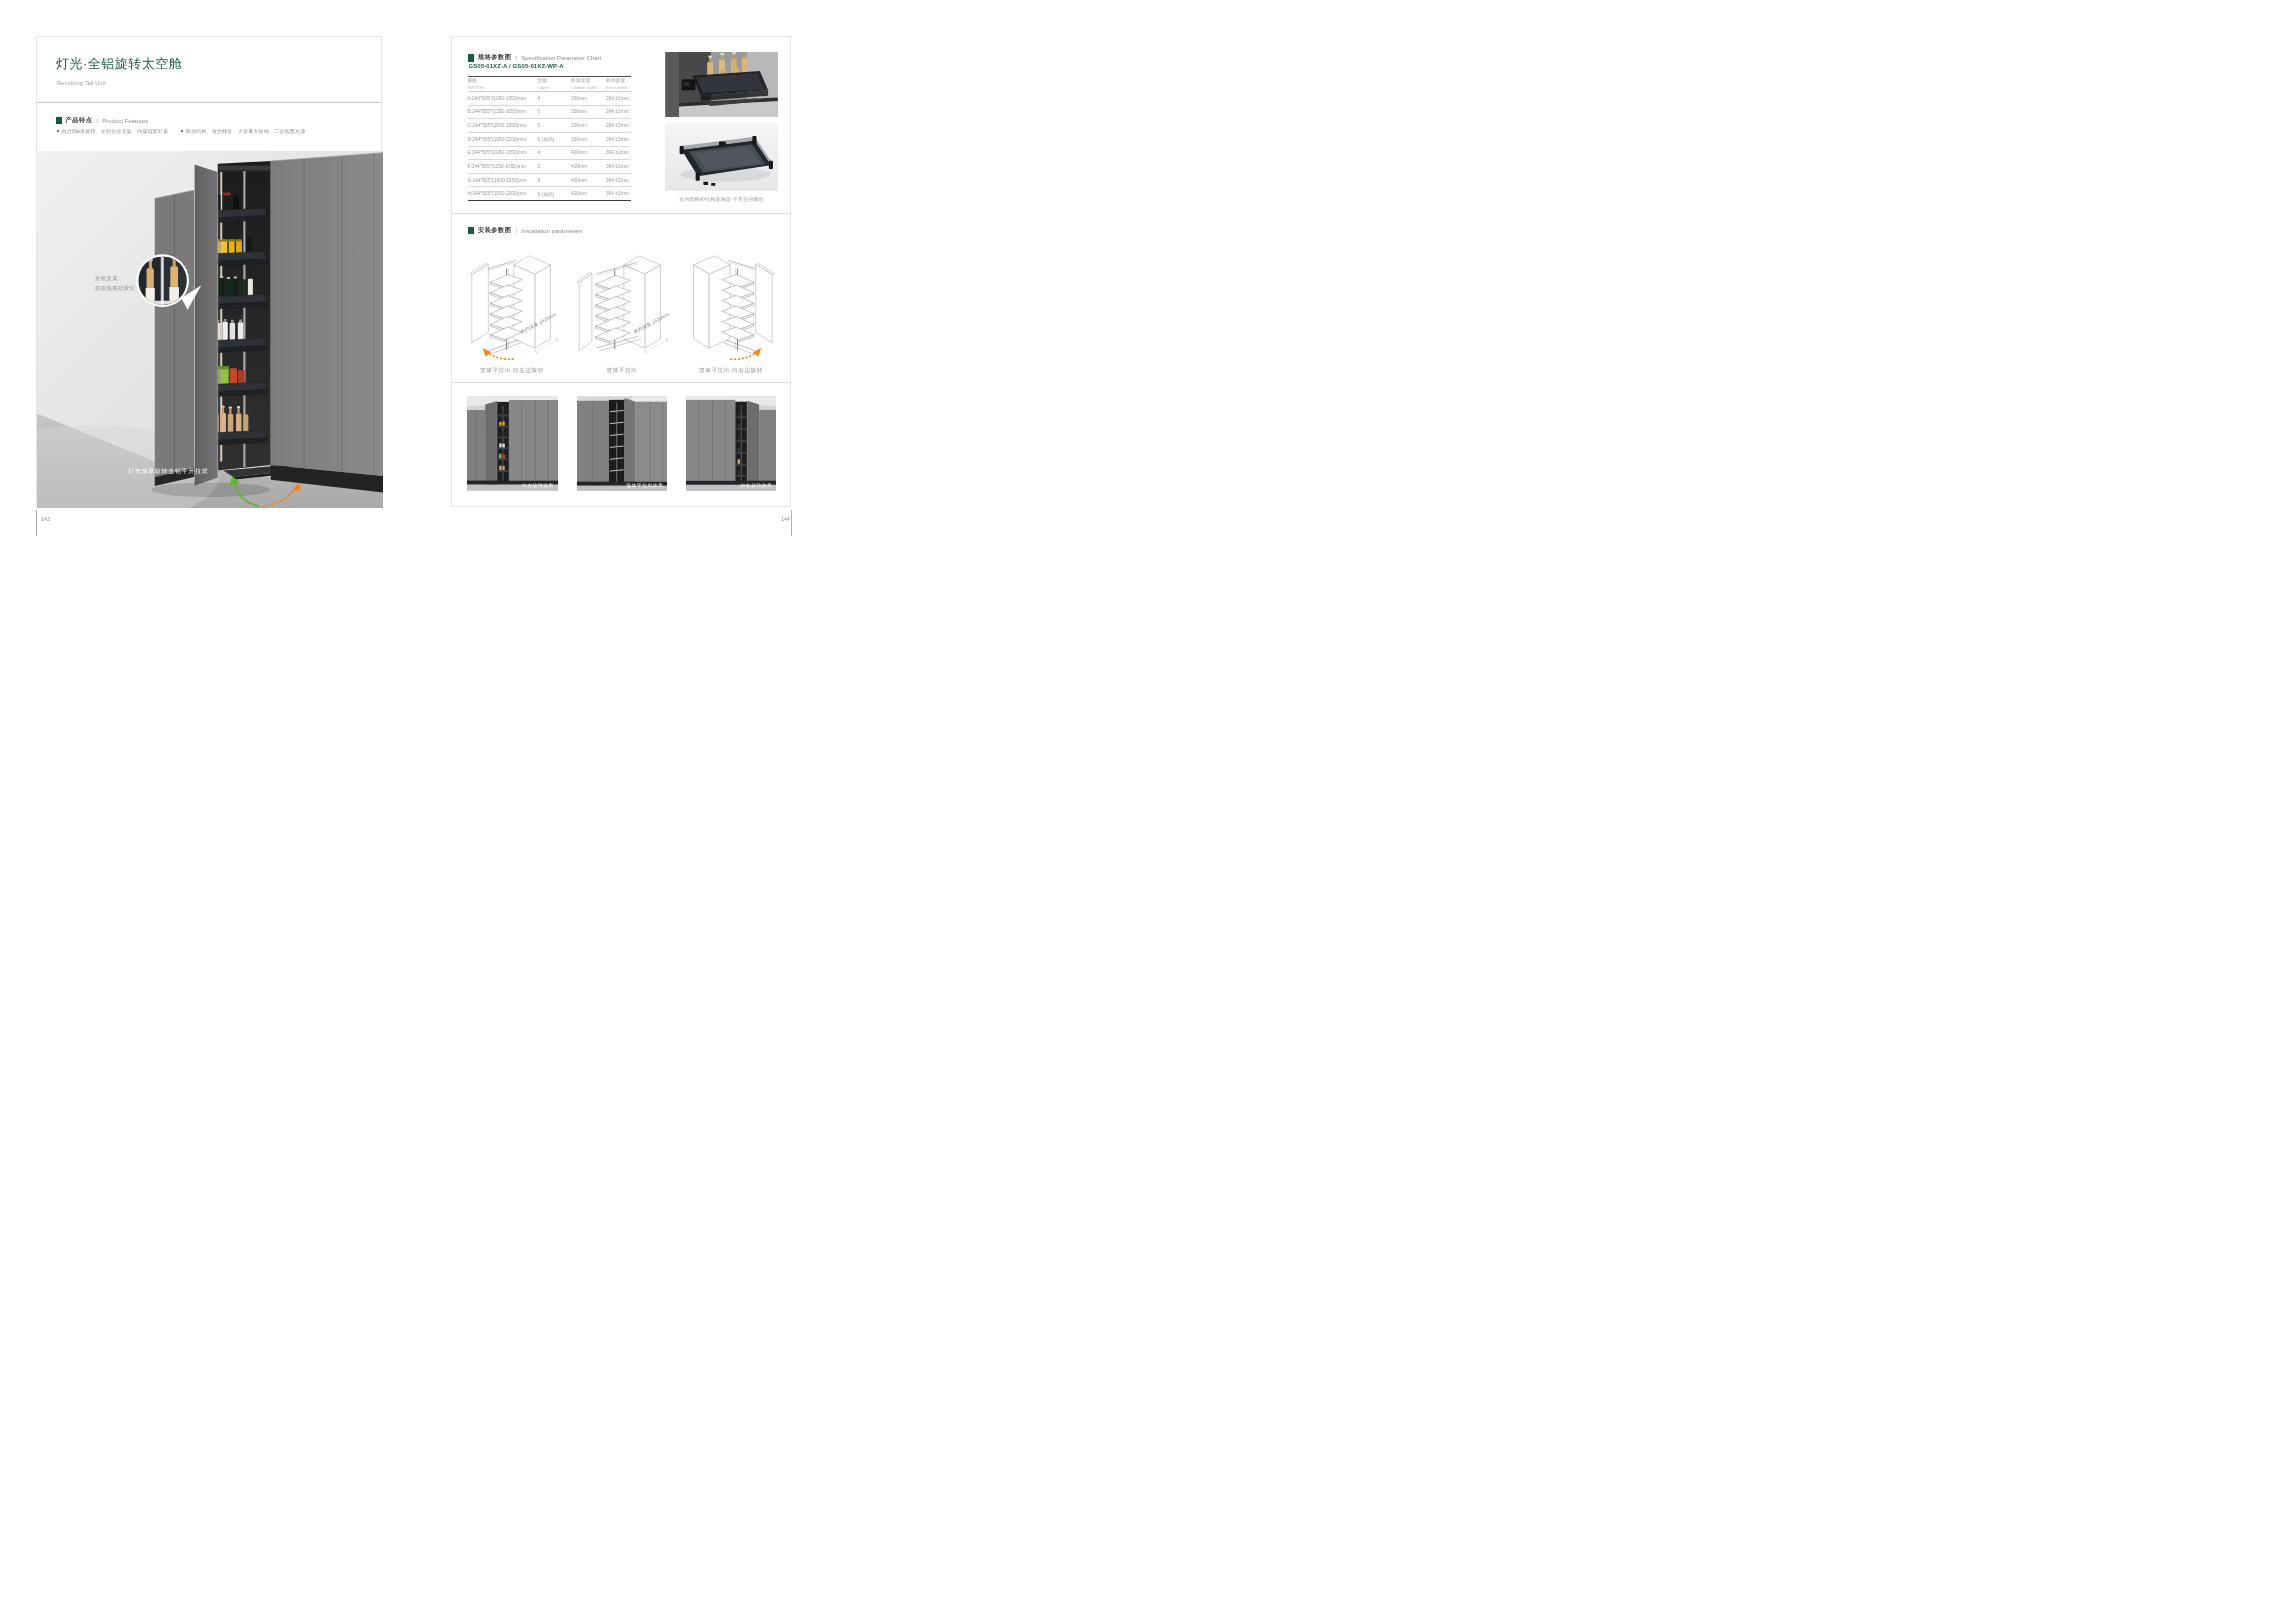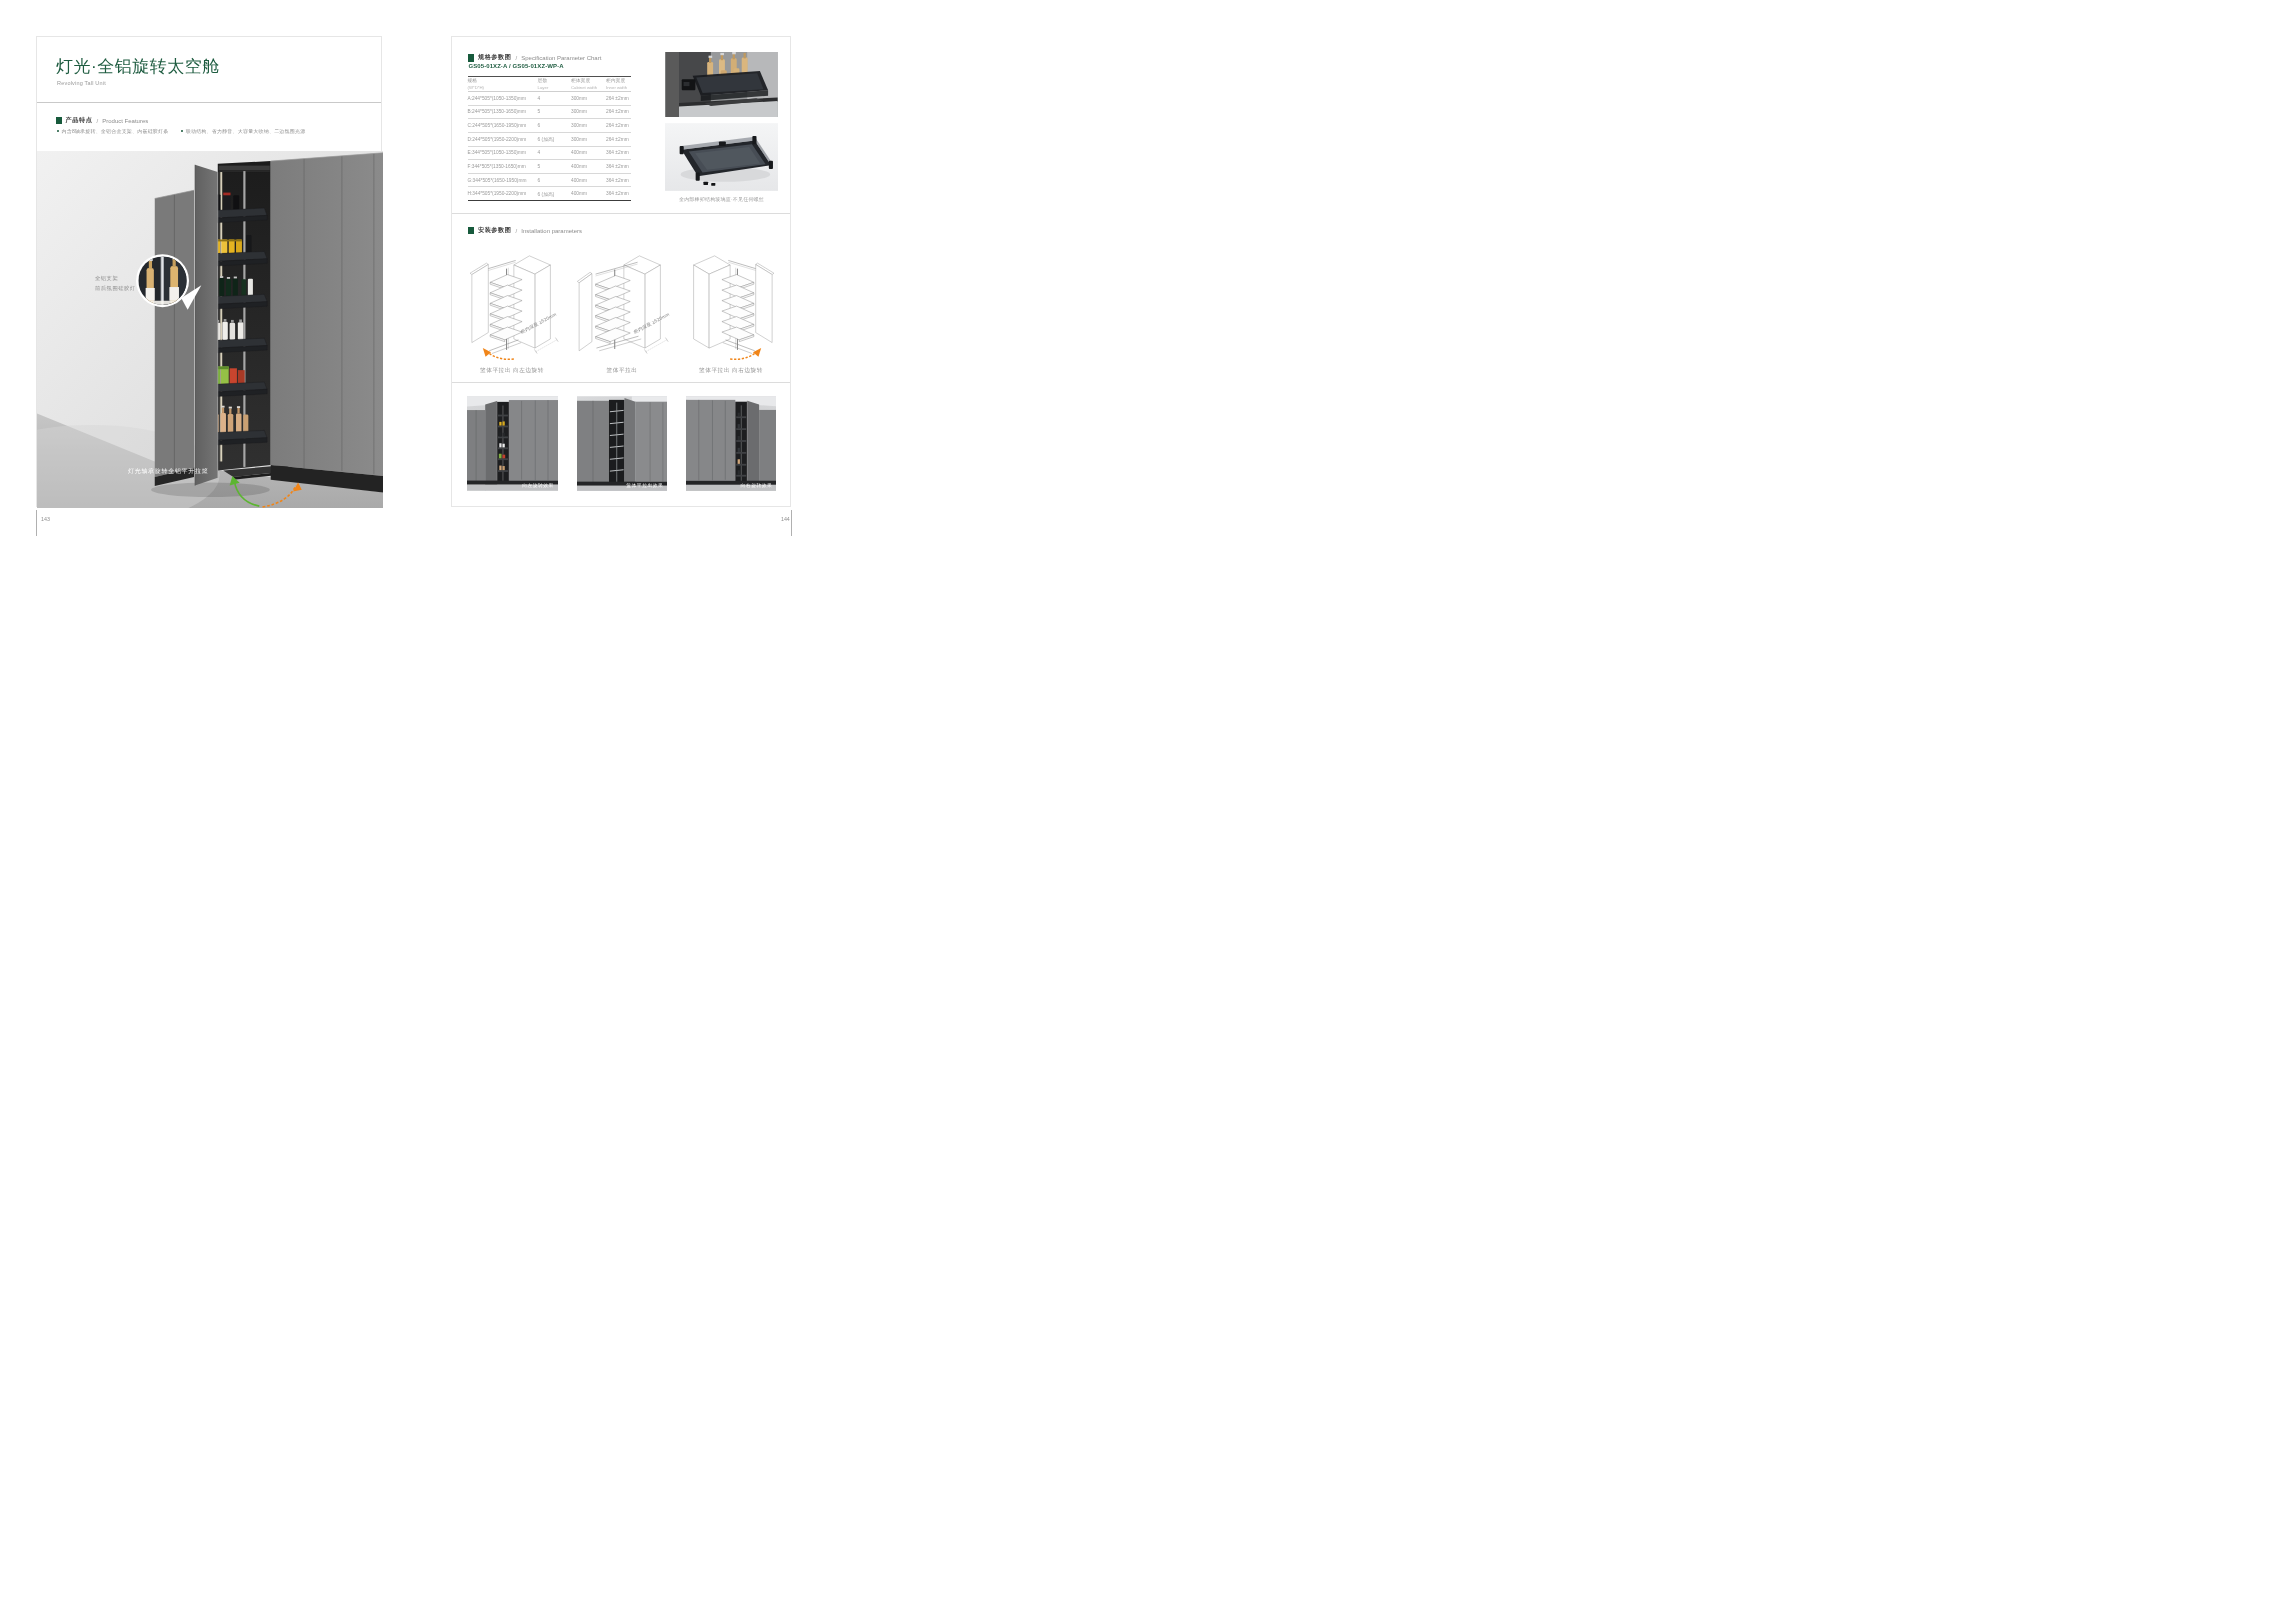--- a/index.html
+++ b/index.html
@@ -3,21 +3,21 @@
 <meta charset="utf-8">
 <style>
   html,body{margin:0;padding:0;background:#fff;}
   .canvas{position:relative;width:827px;height:539px;background:#ffffff;overflow:hidden;
           font-family:"Liberation Sans","DejaVu Sans",sans-serif;}
   .card{position:absolute;background:#fff;border:0.5px solid #e6e6e6;box-sizing:border-box;}
   .card.left{left:36px;top:36px;width:346px;height:471px;}
   .card.right{left:451px;top:36px;width:340px;height:471px;}
 
   
-  .lp-title{position:absolute;left:19px;top:18px;font-size:17px;font-weight:500;color:#1e5c40;letter-spacing:0.5px;}
+  .lp-title{position:absolute;left:19px;top:18px;font-size:13px;font-weight:500;color:#1e5c40;letter-spacing:0.5px;}
   .lp-sub{position:absolute;left:20px;top:43px;font-size:5.5px;color:#9a9a9a;letter-spacing:0.2px;}
   .lp-hr{position:absolute;left:0;right:0;top:65px;border-top:0.5px solid #c9c9c9;}
 
   .sec-head{position:absolute;display:flex;align-items:center;gap:4.1px;white-space:nowrap;}
   .sec-square{width:5.5px;height:7.3px;background:#175a3c;flex:0 0 auto;}
   .sec-zh{font-size:6.2px;font-weight:700;color:#3f3f3f;letter-spacing:0.5px;}
   .sec-sep{font-size:6px;color:#9b9b9b;}
   .sec-en{font-size:6px;color:#8d8d8d;}
 
   .bullets{position:absolute;left:20px;top:91px;display:flex;gap:12.8px;white-space:nowrap;}

